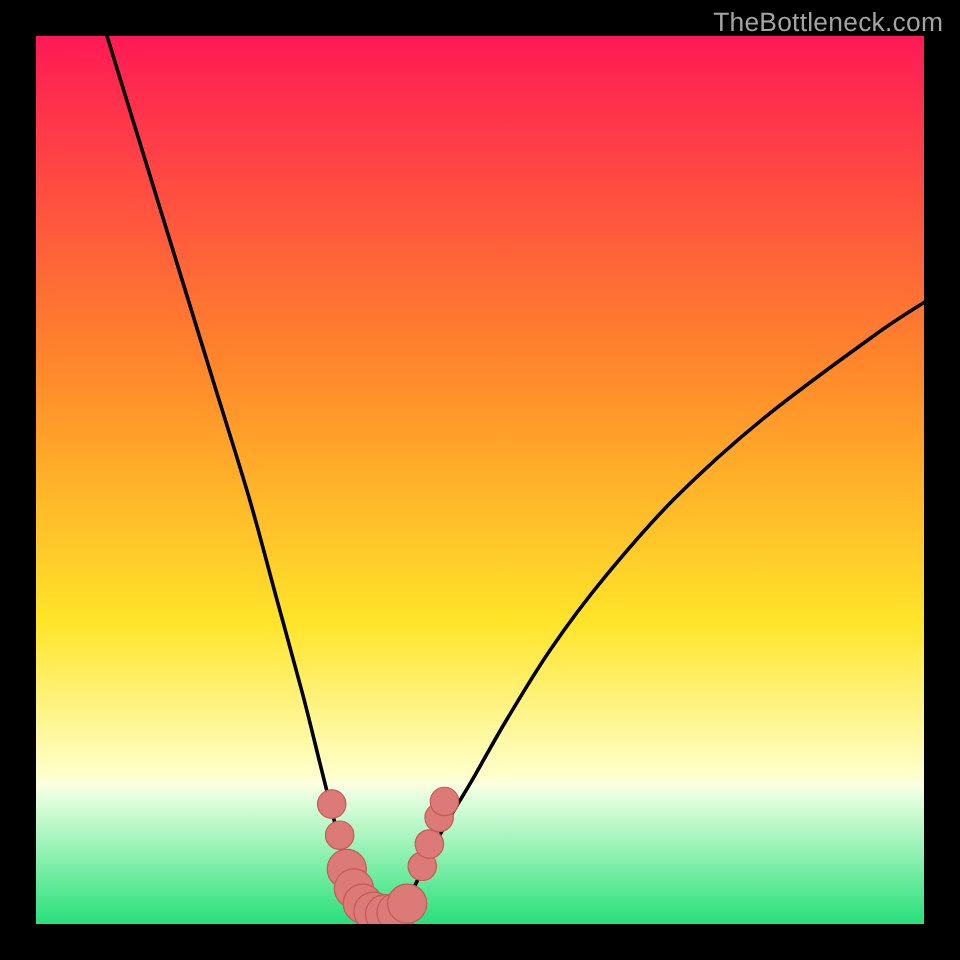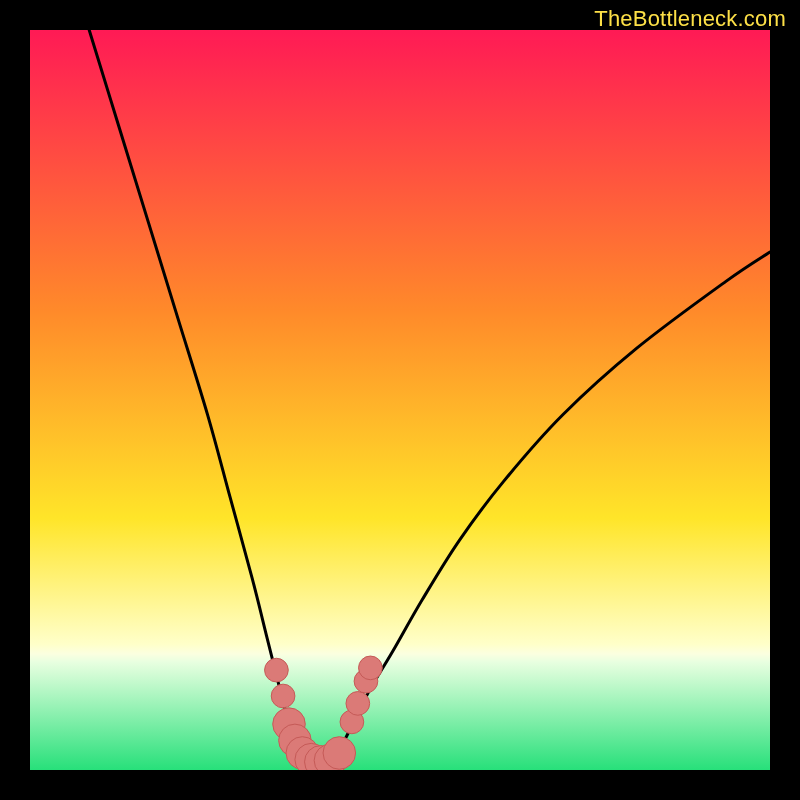--- a/index.html
+++ b/index.html
@@ -1,19 +1,19 @@
 <!DOCTYPE html>
 <html><head>
 <meta charset="utf-8">
 <style>
   html,body{margin:0;padding:0;width:800px;height:800px;background:#000;overflow:hidden;font-family:Arial,Helvetica,sans-serif}
   .stage{position:absolute;left:0;top:0;width:800px;height:800px;background:#000}
   .plot{position:absolute;left:30px;top:30px;width:740px;height:740px;overflow:hidden}
   .grad{position:absolute;left:0;top:0;width:740px;height:740px}
-  .watermark{position:absolute;top:6px;right:14px;color:#fde047;font-size:22px;font-weight:400;letter-spacing:0.2px}
+  .watermark{position:absolute;top:6px;right:14px;color:#a3a3a3;font-size:22px;font-weight:400;letter-spacing:0.2px}
   svg{position:absolute;left:0;top:0}
 </style>
 </head>
 <body>
 
 <div class="stage">
   <div class="watermark">TheBottleneck.com</div>
 
   <div class="plot">
     <svg class="grad" viewBox="0 0 740 740" preserveAspectRatio="none">

